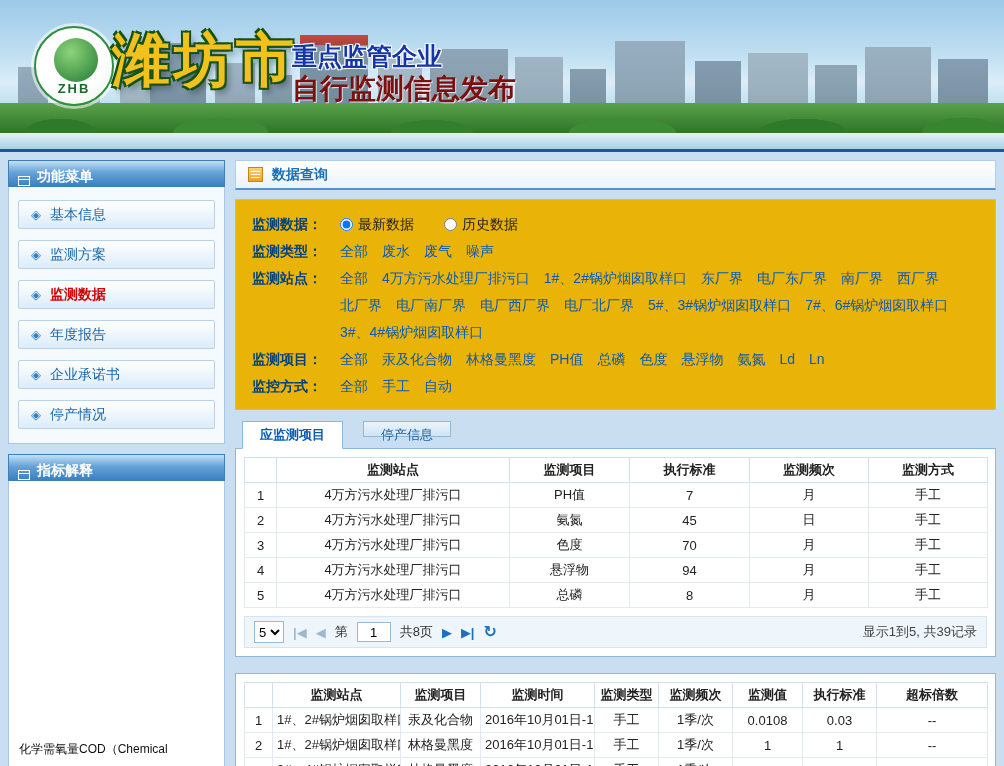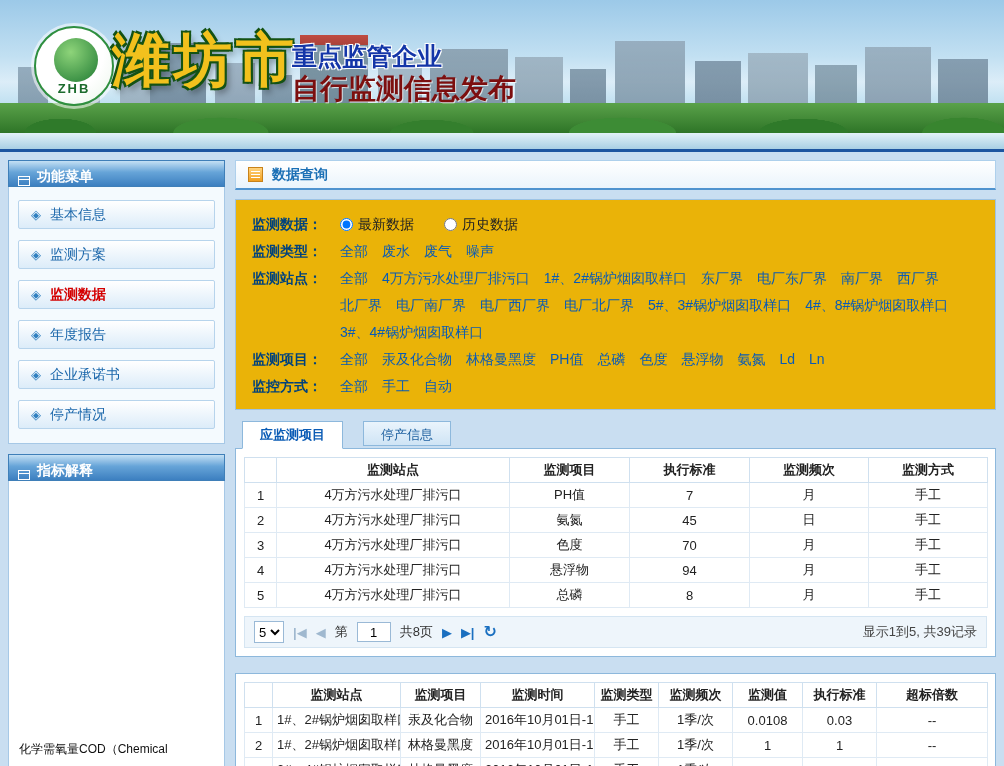--- a/index.html
+++ b/index.html
@@ -90,21 +90,21 @@
   .main-title{color:#1a6fb5;font-weight:bold;font-size:14px;}
 
   .filter-box{margin-top:9px;border:1px solid #9ec3e4;background:#eab308;padding:11px 16px 9px;}
   .f-row{display:flex;font-size:14px;line-height:27px;}
   .f-label{flex:0 0 88px;font-weight:bold;color:#00427c;}
   .f-opts{flex:1;display:flex;flex-wrap:wrap;column-gap:14px;align-items:center;}
   .filter-link{color:#0a5bb5;text-decoration:none;white-space:nowrap;}
   .f-opts label{display:flex;align-items:center;gap:5px;margin-right:16px;color:#222;cursor:pointer;}
 
   .tabs{margin-top:11px;display:flex;gap:20px;padding-left:7px;position:relative;}
-  .tab{height:25px;line-height:26px;padding:0 17px;font-size:13px;cursor:pointer;
+  .tab{height:16px;line-height:26px;padding:0 17px;font-size:13px;cursor:pointer;
     border:1px solid #8db8dc;color:#1b5e9e;
     background:linear-gradient(180deg,#eaf4fc,#cfe4f5);}
   .tab.active{background:#fff;font-weight:bold;color:#0a5bb5;border-bottom-color:#fff;
     margin-bottom:-1px;height:28px;z-index:2;}
 
   .table-box{border:1px solid #8db8dc;background:#fff;padding:8px;position:relative;z-index:1;}
   table.grid{border-collapse:collapse;width:100%;table-layout:fixed;font-size:13px;}
   table.grid th,table.grid td{border:1px solid #dfeaf4;height:25px;text-align:center;
     padding:0 4px;color:#222;overflow:hidden;white-space:nowrap;}
   table.grid th{font-weight:bold;border-color:#cfe0ef;text-align:center;}
@@ -217,21 +217,21 @@
             <a class="filter-link" href="javascript:void(0)">1#、2#锅炉烟囱取样口</a>
             <a class="filter-link" href="javascript:void(0)">东厂界</a>
             <a class="filter-link" href="javascript:void(0)">电厂东厂界</a>
             <a class="filter-link" href="javascript:void(0)">南厂界</a>
             <a class="filter-link" href="javascript:void(0)">西厂界</a>
             <a class="filter-link" href="javascript:void(0)">北厂界</a>
             <a class="filter-link" href="javascript:void(0)">电厂南厂界</a>
             <a class="filter-link" href="javascript:void(0)">电厂西厂界</a>
             <a class="filter-link" href="javascript:void(0)">电厂北厂界</a>
             <a class="filter-link" href="javascript:void(0)">5#、3#锅炉烟囱取样口</a>
-            <a class="filter-link" href="javascript:void(0)">4#、8#锅炉烟囱取样口</a>
+            <a class="filter-link" href="javascript:void(0)">7#、6#锅炉烟囱取样口</a>
             <a class="filter-link" href="javascript:void(0)">3#、4#锅炉烟囱取样口</a>
           </div>
       </div>
       <div class="f-row">
         <span class="f-label">监测项目：</span>
         <div class="f-opts">
             <a class="filter-link" href="javascript:void(0)">全部</a>
             <a class="filter-link" href="javascript:void(0)">汞及化合物</a>
             <a class="filter-link" href="javascript:void(0)">林格曼黑度</a>
             <a class="filter-link" href="javascript:void(0)">PH值</a>

